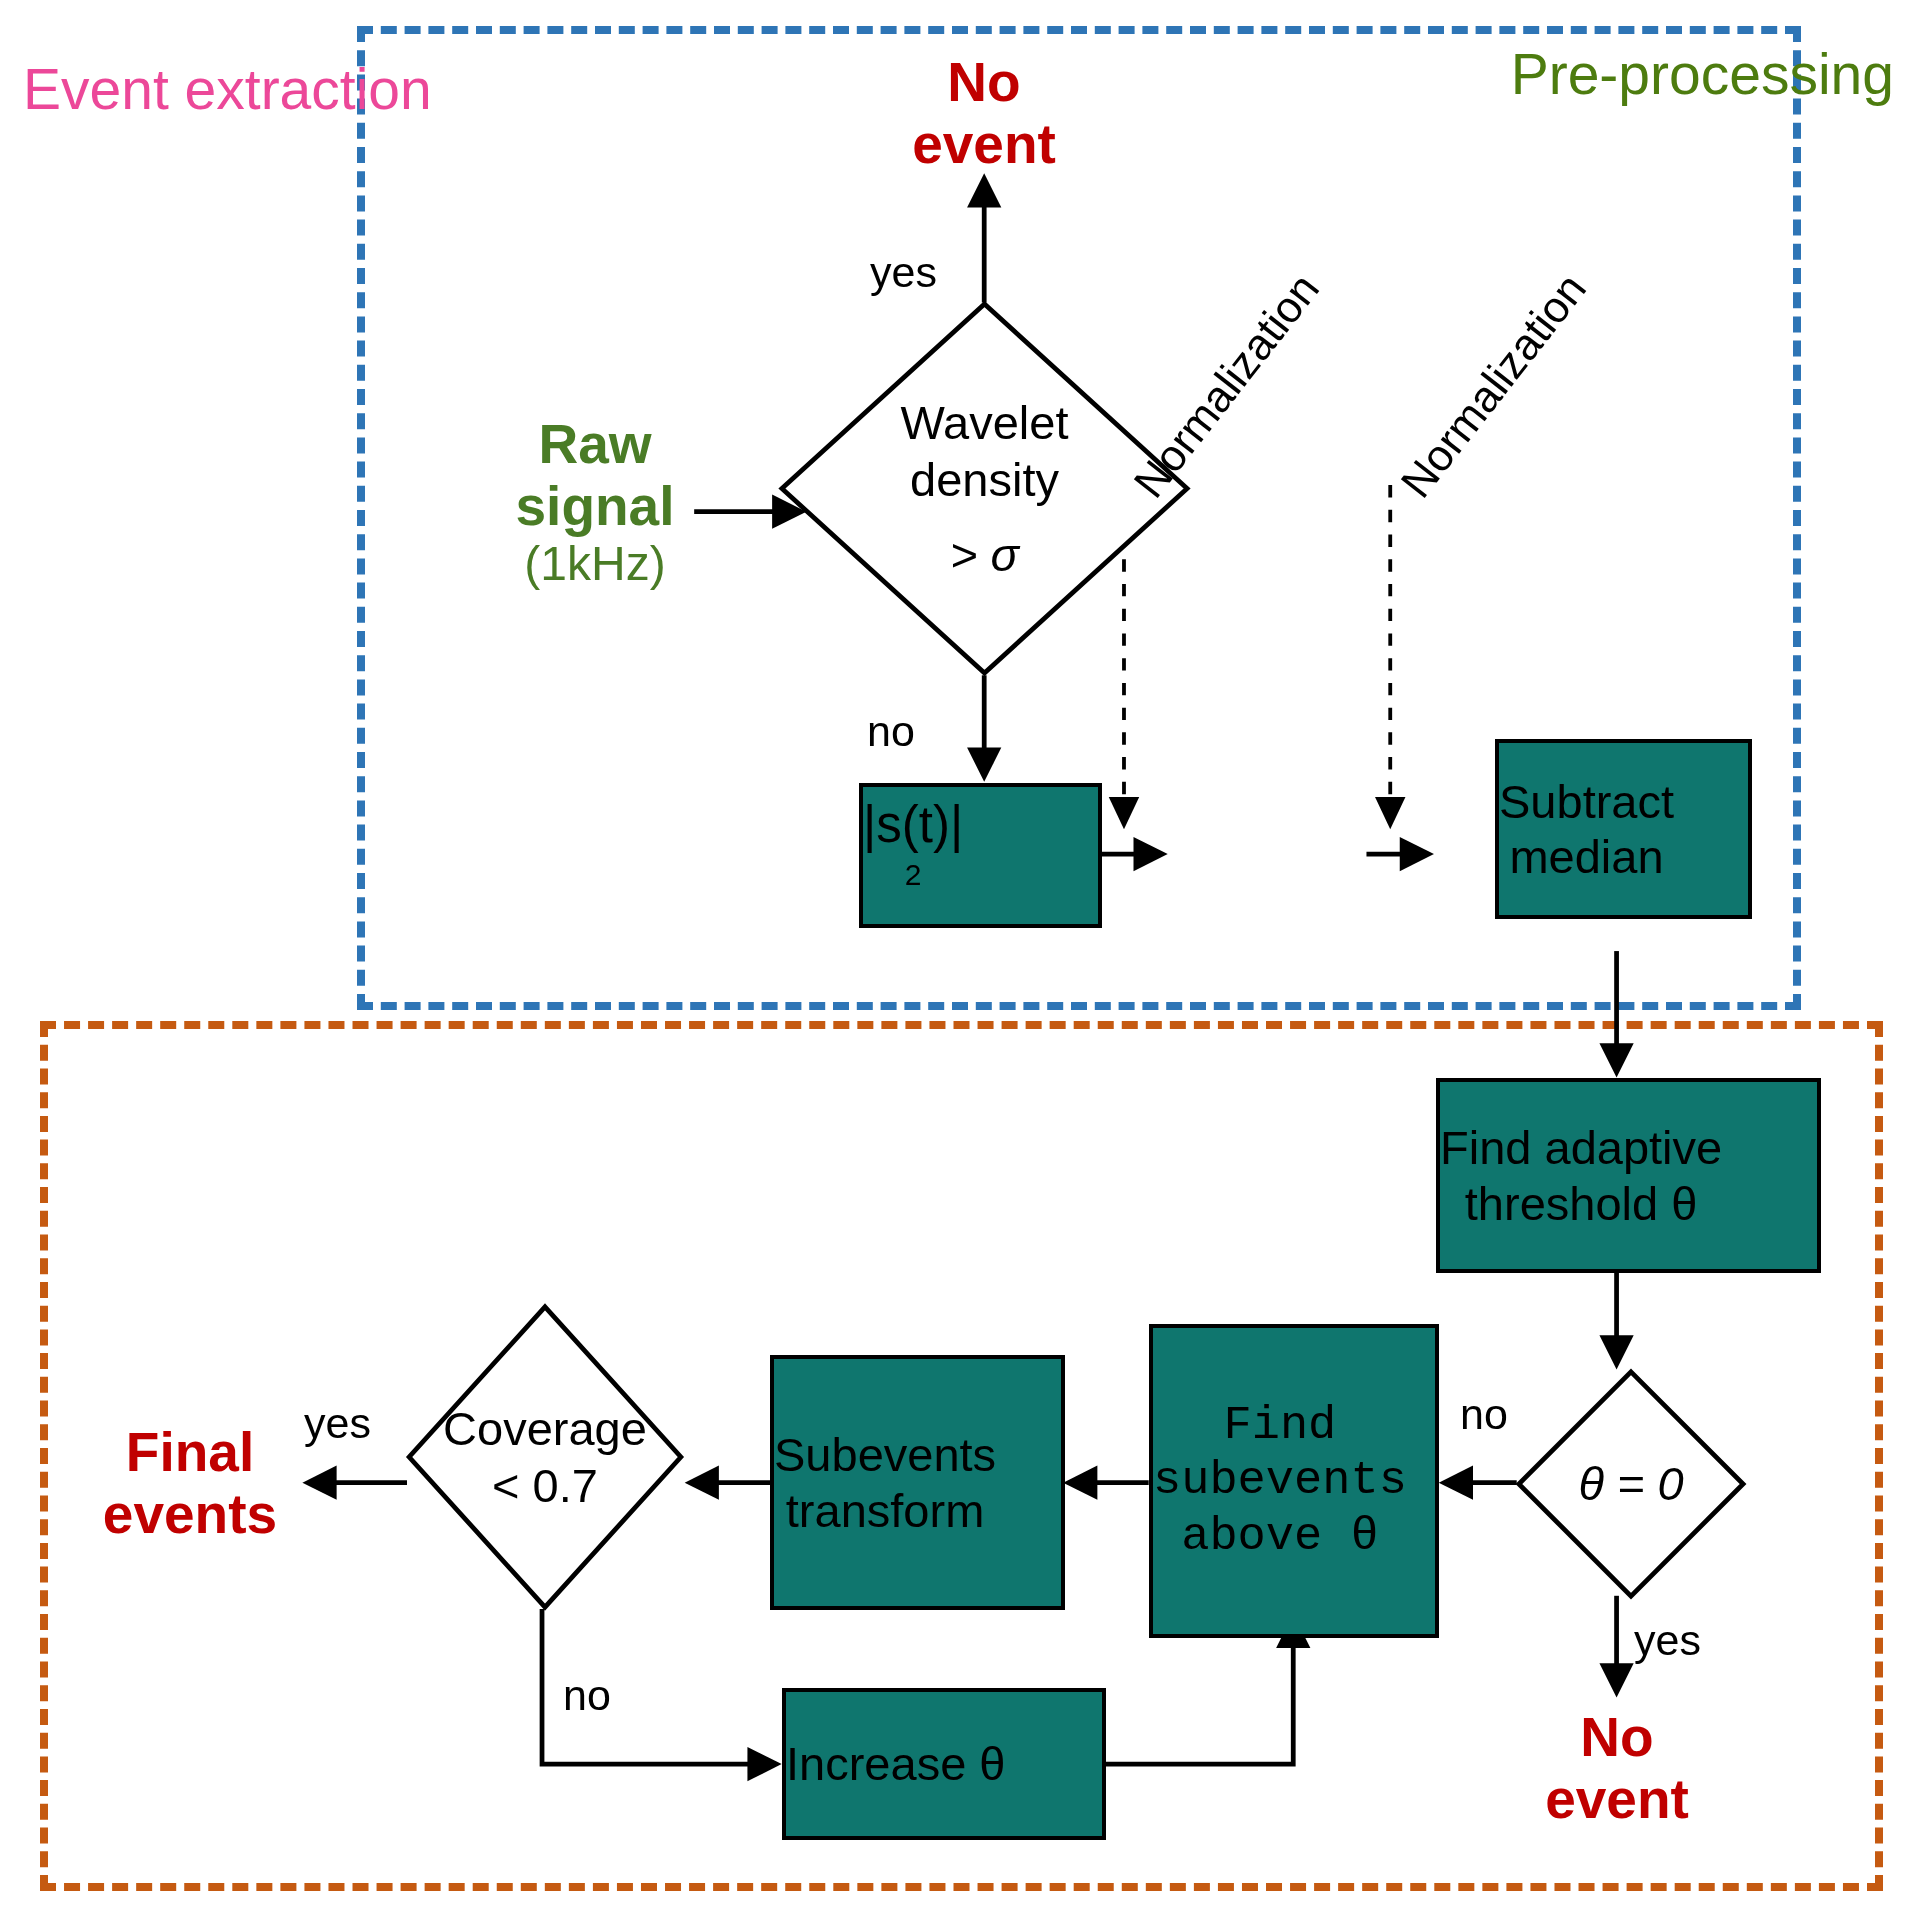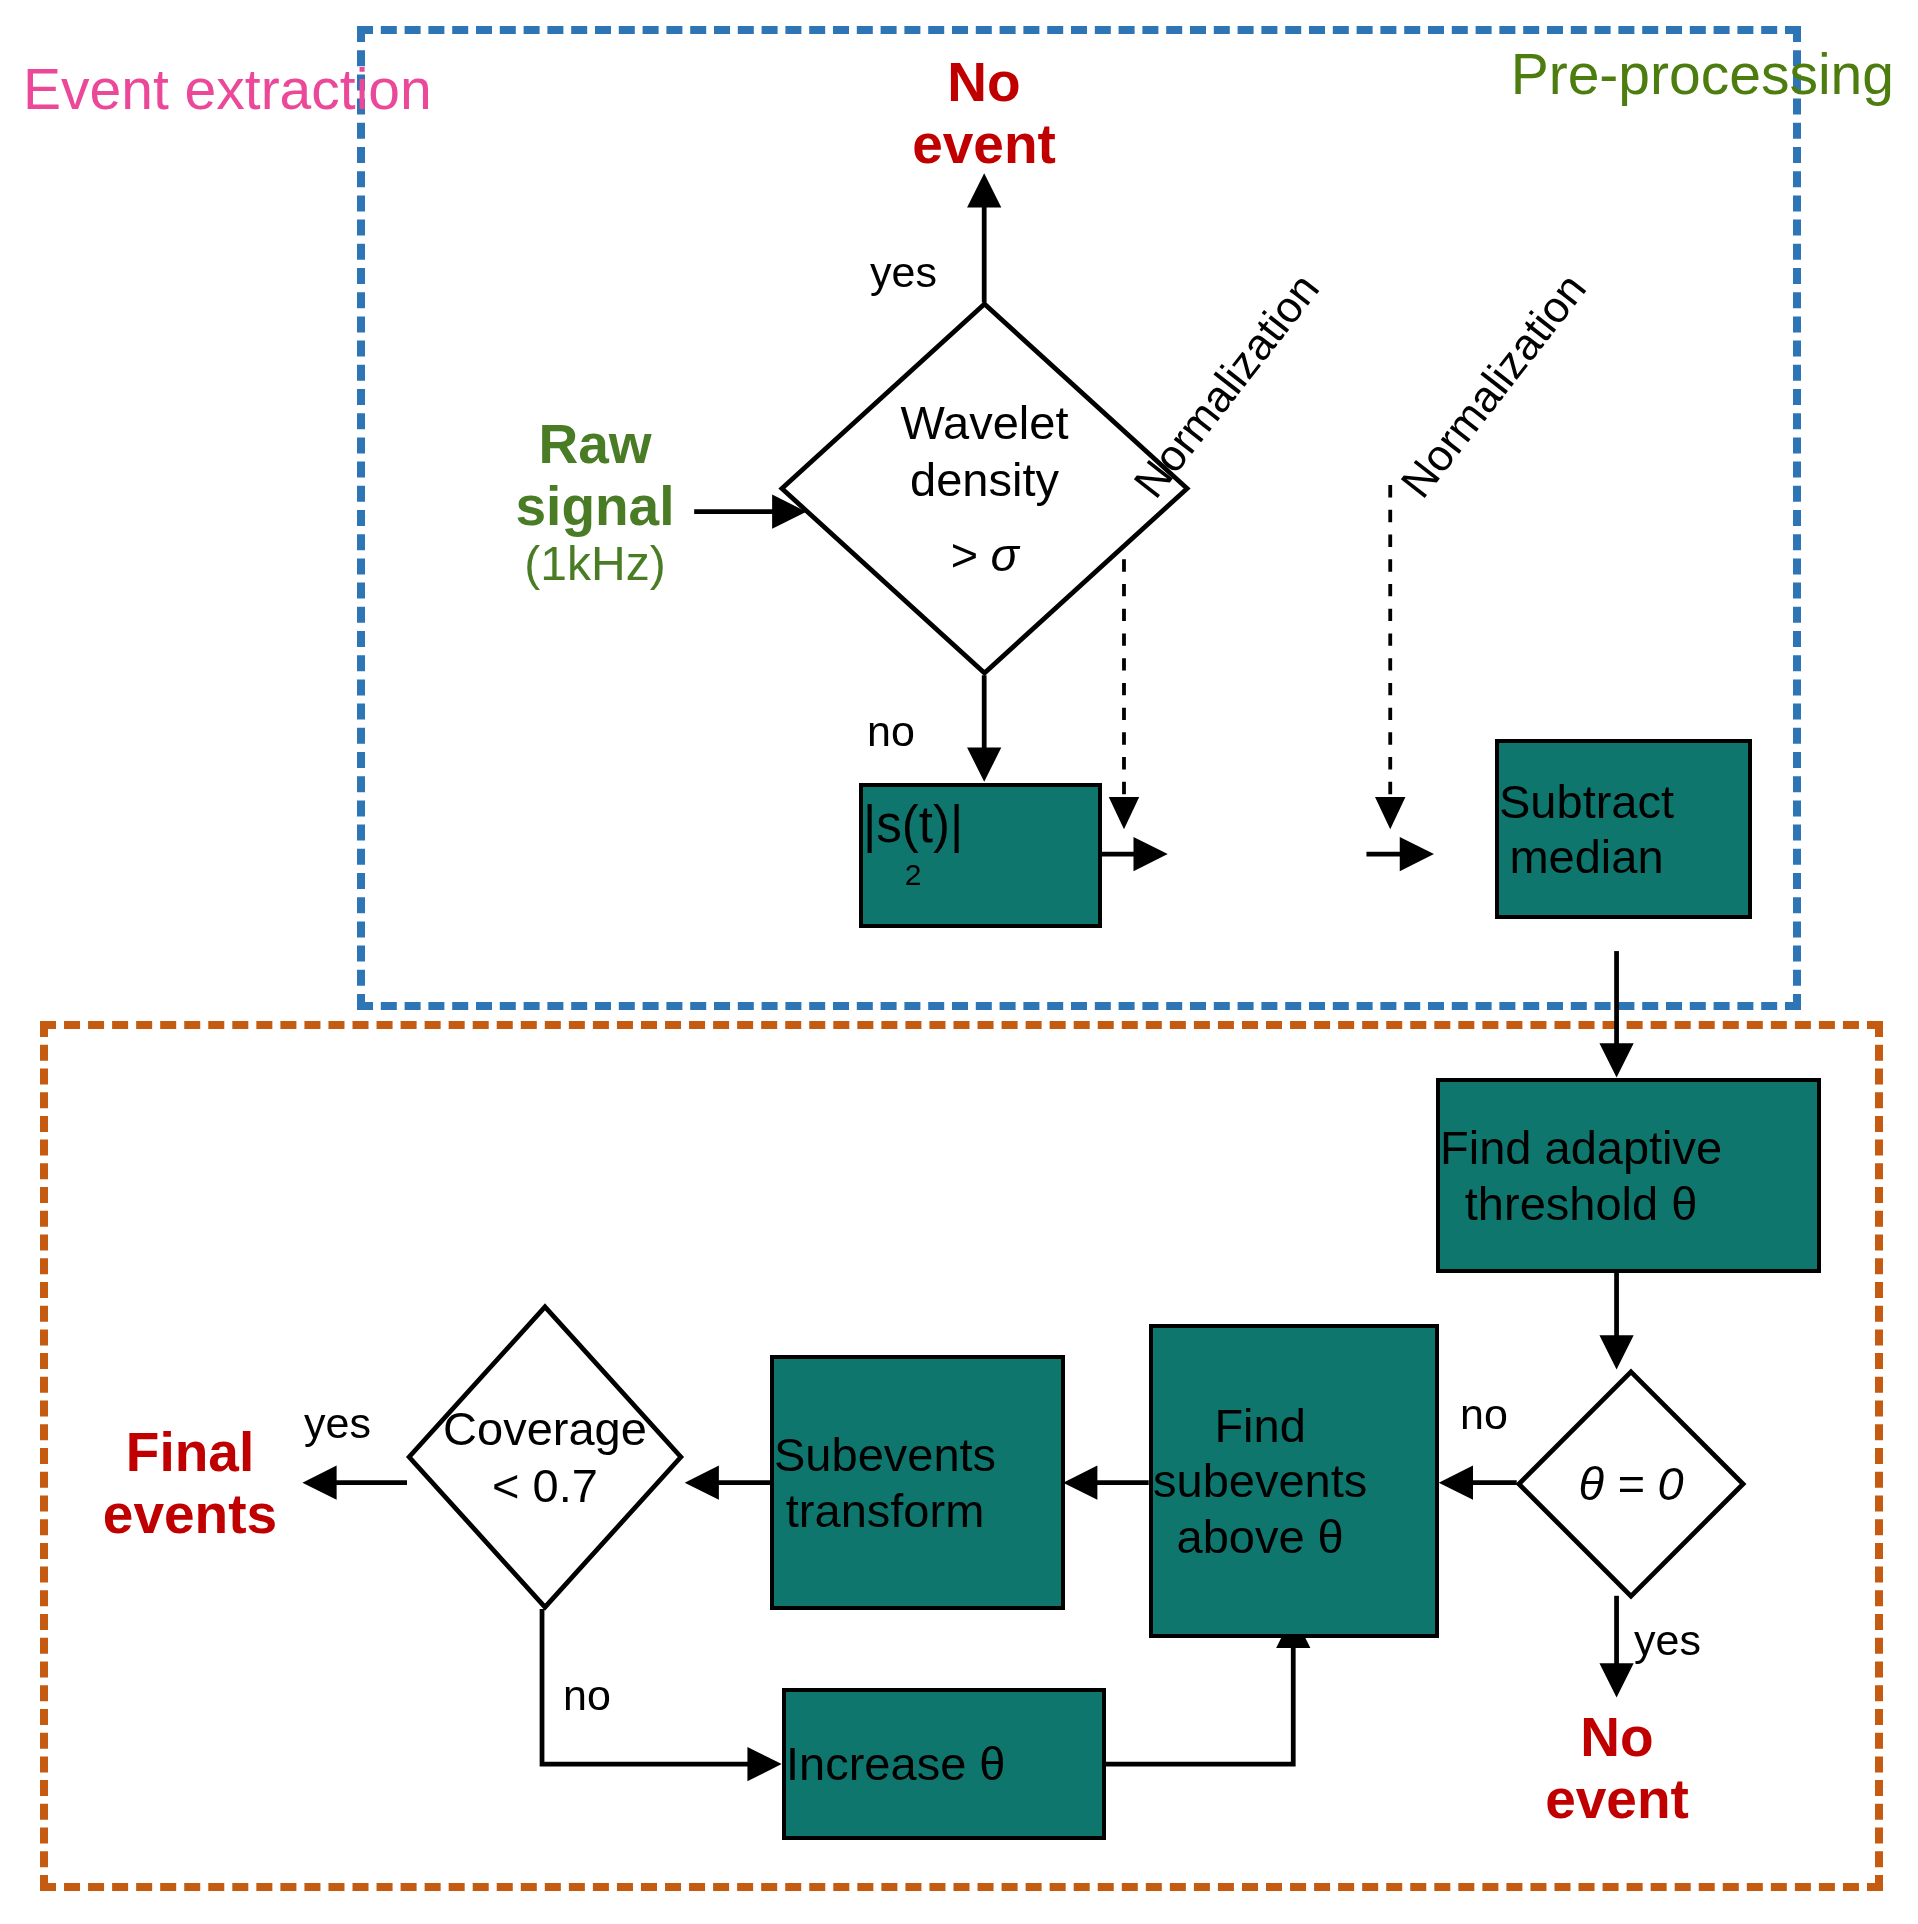--- a/index.html
+++ b/index.html
@@ -175,21 +175,21 @@
       <polygon points="120,2 238,120 120,238 2,120" fill="#fff" stroke="#000" stroke-width="5"></polygon>
     </svg>
     <div class="diamond-text">
       <span class="ital">θ = 0</span>
     </div>
   </div>
 
   <div class="lbl" style="left:1460px;top:1391px;">no</div>
   <div class="lbl" style="left:1634px;top:1617px;">yes</div>
 
-  <div class="proc" id="p-subevents" style="left:1149px;top:1324px;width:290px;height:314px;">
+  <div class="proc" id="p-subevents" style="left:1149px;top:1324px;width:290px;height:314px;font-family:Liberation Mono, monospace;">
     <span>
       <span style="display:block">Find</span>
       <span style="display:block">subevents</span>
       <span style="display:block">above θ</span>
     </span>
   </div>
 
   <div class="proc" id="p-clustering" style="left:770px;top:1355px;width:295px;height:255px;">
     <span>
       <span style="display:block">Subevents</span>

